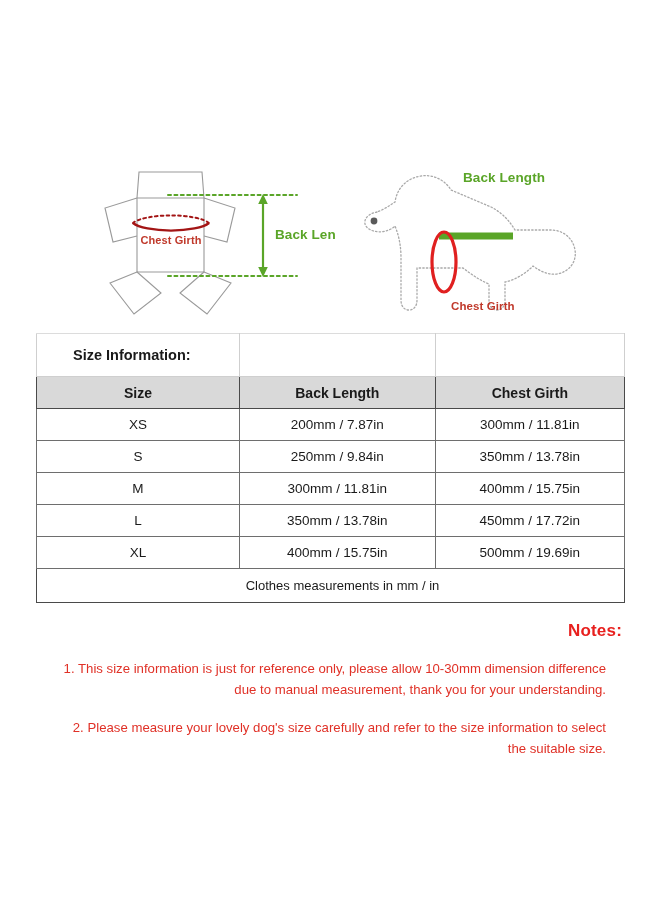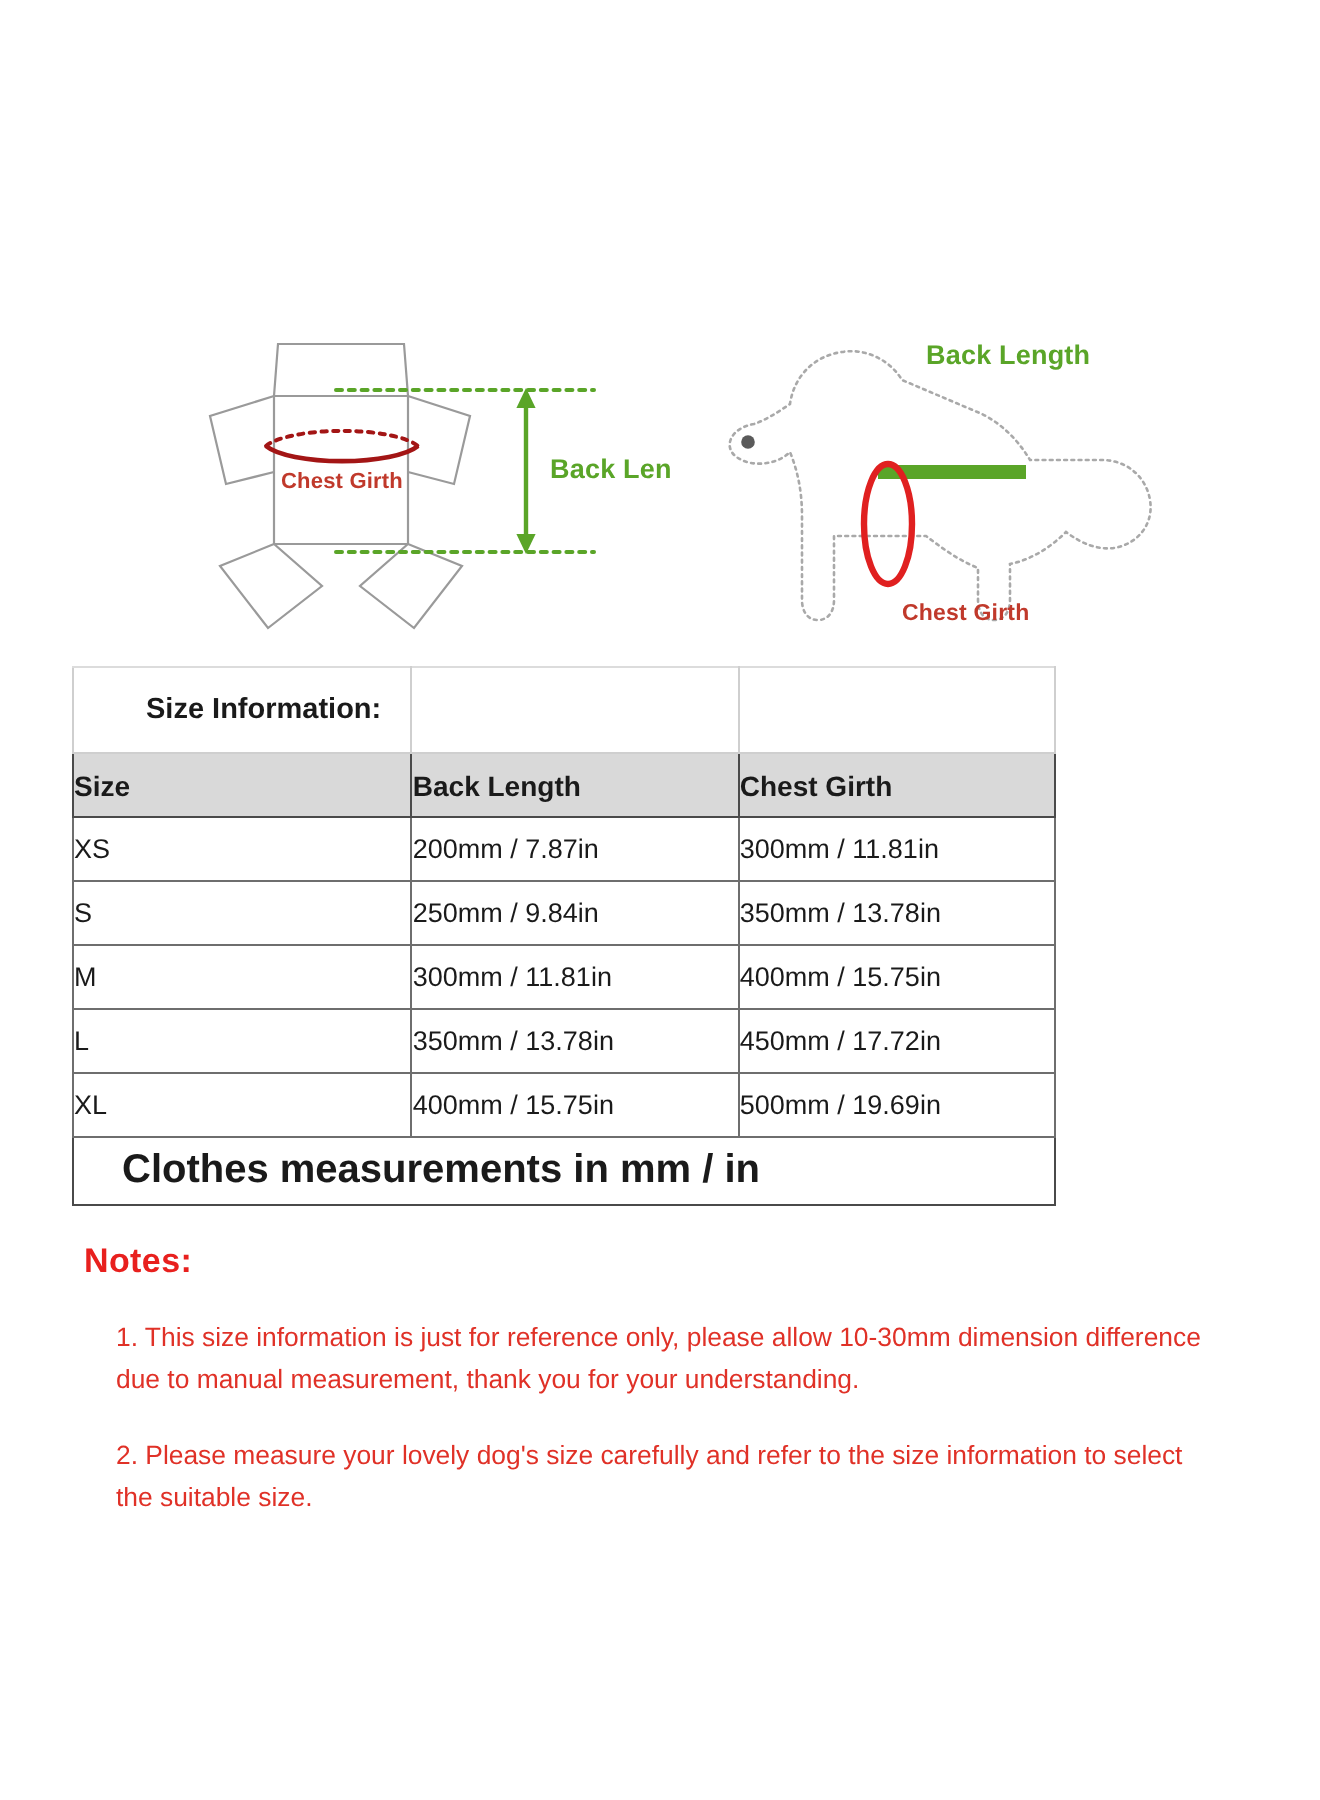--- a/index.html
+++ b/index.html
@@ -40,30 +40,31 @@
     white-space: nowrap;
   }
   .lbl-green { fill: #5aa528; }
   .lbl-red   { fill: #c0392b; }
 
   
   .size-table-wrap {
     position: absolute;
     left: 36px;
     top: 333px;
-    width: 492px;
+    width: 589px;
   }
   table.size-table {
     width: 100%;
     border-collapse: collapse;
     table-layout: fixed;
     font-size: 13.5px;
   }
   table.size-table td {
     border: 1px solid #6e6e6e;
+    text-align: center;
     vertical-align: middle;
     padding: 0;
     background: #ffffff;
   }
   .col-size   { width: 34.5%; }
   .col-back   { width: 33.3%; }
   .col-chest  { width: 32.2%; }
 
   tr.row-title td {
     height: 42px;
@@ -80,35 +81,36 @@
     height: 31px;
     background: #d9d9d9;
     font-weight: bold;
     font-size: 14px;
     border-color: #4a4a4a;
   }
   tr.row-data td { height: 31px; }
   tr.row-data td.cell-size { font-weight: normal; }
   tr.row-foot td {
     height: 33px;
-    font-weight: bold;
-    font-size: 20px;
+    font-weight: normal;
+    font-size: 13px;
     border-color: #4a4a4a;
     padding-left: 24px;
   }
 
   
   .notes {
     position: absolute;
     left: 42px;
     top: 620px;
     width: 580px;
     color: #e03127;
     font-size: 13.2px;
     line-height: 21.5px;
+    text-align: right;
   }
   .notes-title {
     font-size: 17px;
     font-weight: bold;
     color: #e8201e;
     margin-bottom: 1px;
     letter-spacing: .2px;
   }
   .notes p { margin: 16px; }
 </style>

